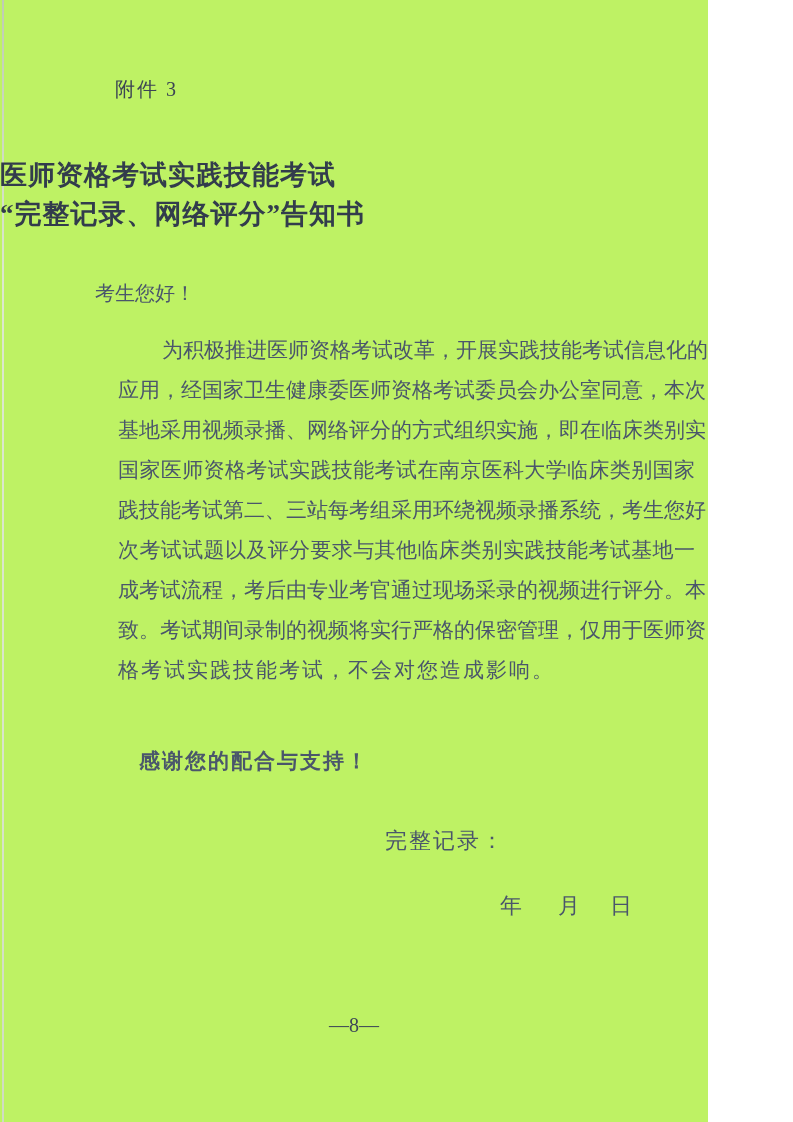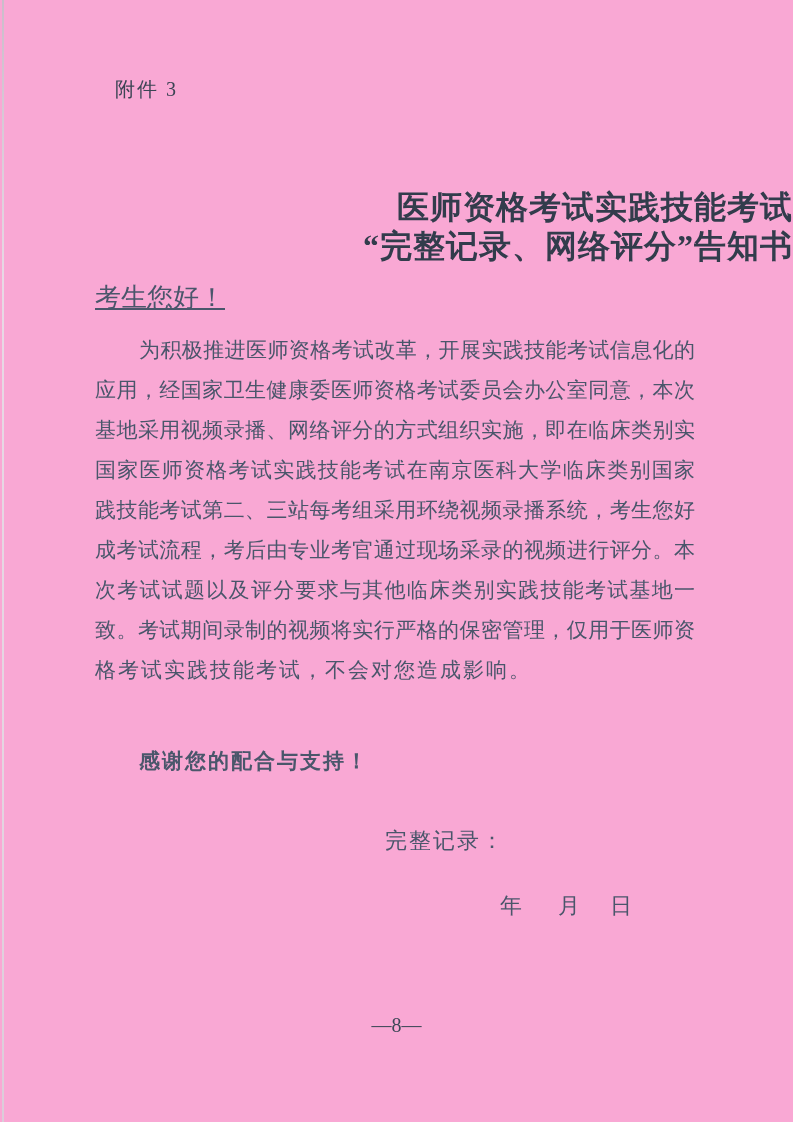--- a/index.html
+++ b/index.html
@@ -3,23 +3,23 @@
 <meta charset="utf-8">
 <title>附件3 告知书</title>
 <style>
   html, body {
     margin: 0;
     padding: 0;
     background: #ffffff;
   }
   .page {
     position: relative;
-    width: 793px;
+    width: 708px;
     height: 1122px;
-    background: #f9a8d4;
+    background: #bef264;
     overflow: hidden;
     font-family: "Liberation Serif", "DejaVu Serif", serif;
     color: #49556a;
   }
   
   .edge-line {
     position: absolute;
     left: 2px;
     top: 0;
     width: 2px;
@@ -33,50 +33,49 @@
     top: 76px;
     font-size: 20px;
     letter-spacing: 2px;
     color: #3c4454;
   }
   .title {
     position: absolute;
     left: 0;
     top: 156px;
     width: 100%;
-    text-align: right;
+    text-align: left;
     font-weight: 700;
-    font-size: 32px;
+    font-size: 27px;
     line-height: 39px;
     letter-spacing: 1px;
     color: #323c4c;
-    margin-top: 32px;
   }
   .salutation {
     position: absolute;
     left: 95px;
     top: 280px;
-    font-size: 26px;
+    font-size: 20px;
     color: #4a566b;
-    text-decoration: underline;
   }
   .para {
     position: absolute;
     left: 95px;
     top: 330px;
     width: 600px;
     font-size: 21px;
     color: #4a566b;
   }
   .para .line {
     height: 40px;
     line-height: 40px;
     text-align: justify;
     text-align-last: justify;
     white-space: nowrap;
+    margin-left: 23px;
   }
   .para .line.indent { text-indent: 44px; }
   .para .line.no-just {
     text-align: right;
     text-align-last: left;
     letter-spacing: 2px;
   }
   .thanks {
     position: absolute;
     left: 95px;
@@ -132,22 +131,22 @@
   </div>
 
   <div class="salutation">考生您好！</div>
 
   <div class="para">
     <div class="line indent">为积极推进医师资格考试改革，开展实践技能考试信息化的</div>
     <div class="line">应用，经国家卫生健康委医师资格考试委员会办公室同意，本次</div>
     <div class="line">基地采用视频录播、网络评分的方式组织实施，即在临床类别实</div>
     <div class="line">国家医师资格考试实践技能考试在南京医科大学临床类别国家</div>
     <div class="line">践技能考试第二、三站每考组采用环绕视频录播系统，考生您好</div>
+    <div class="line">次考试试题以及评分要求与其他临床类别实践技能考试基地一</div>
     <div class="line">成考试流程，考后由专业考官通过现场采录的视频进行评分。本</div>
-    <div class="line">次考试试题以及评分要求与其他临床类别实践技能考试基地一</div>
     <div class="line">致。考试期间录制的视频将实行严格的保密管理，仅用于医师资</div>
     <div class="line no-just">格考试实践技能考试，不会对您造成影响。</div>
   </div>
 
   <div class="thanks">感谢您的配合与支持！</div>
 
   <div class="sign-label">完整记录：</div>
 
   <div class="date-line">
     <span>年</span>

